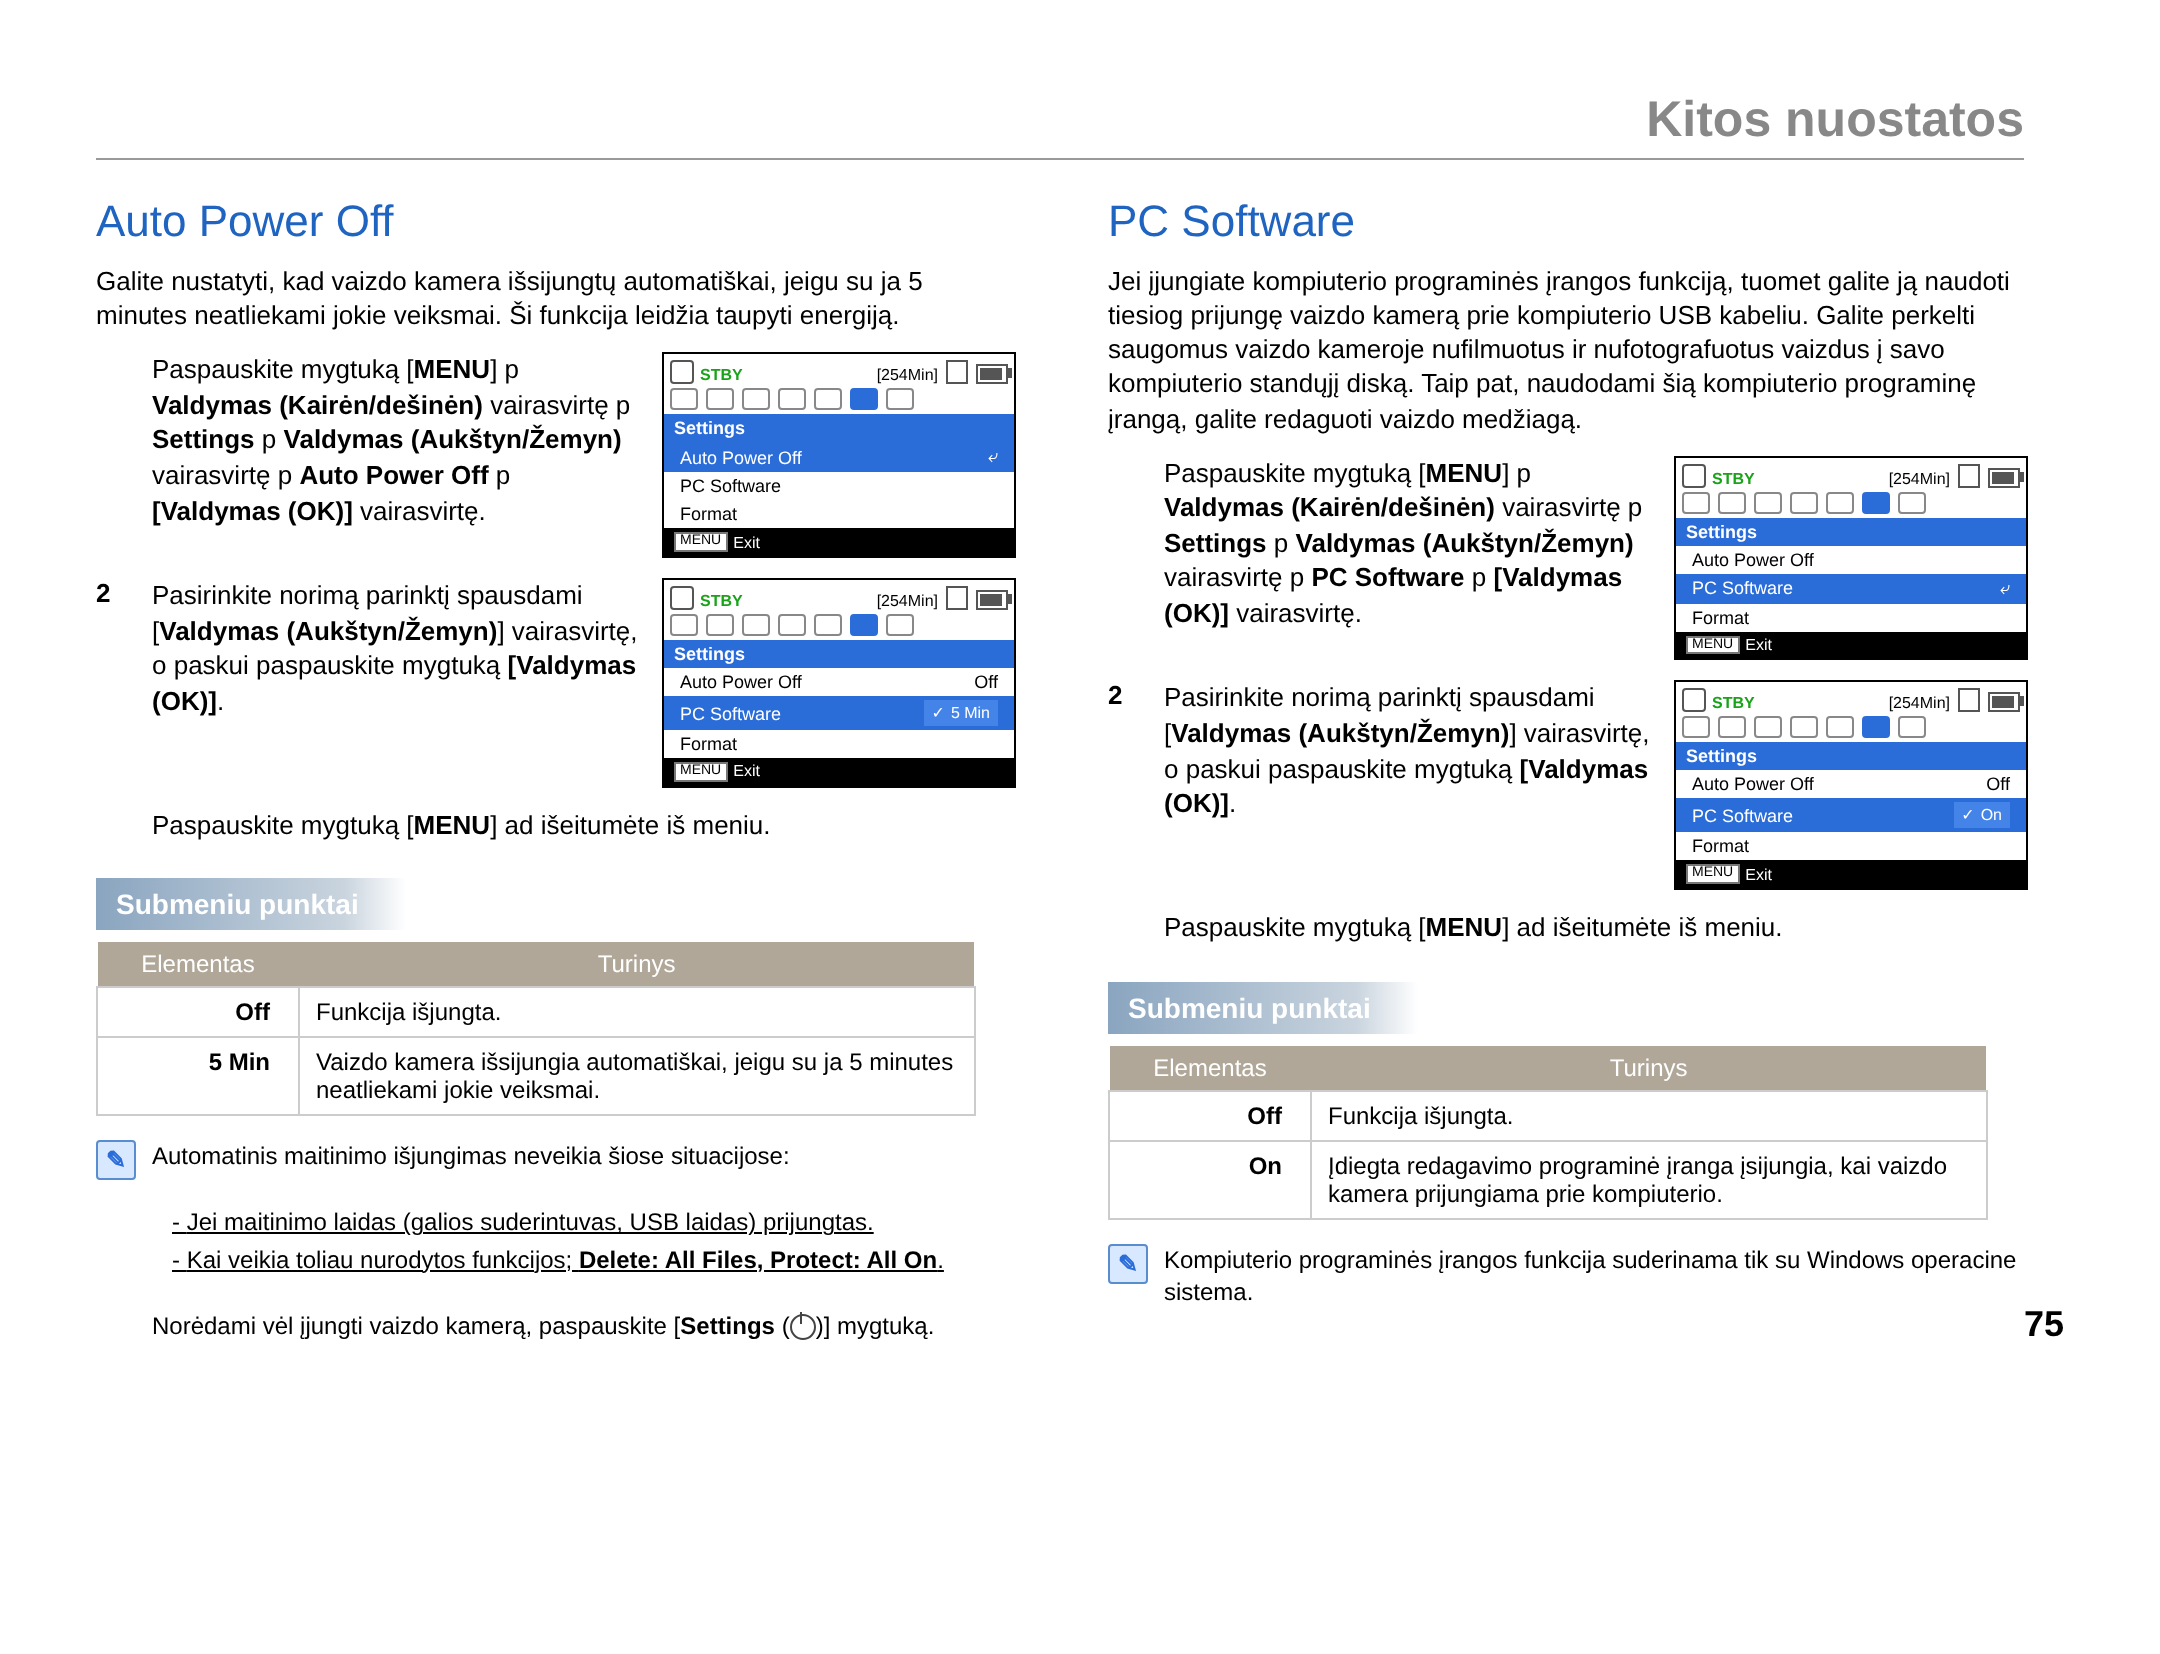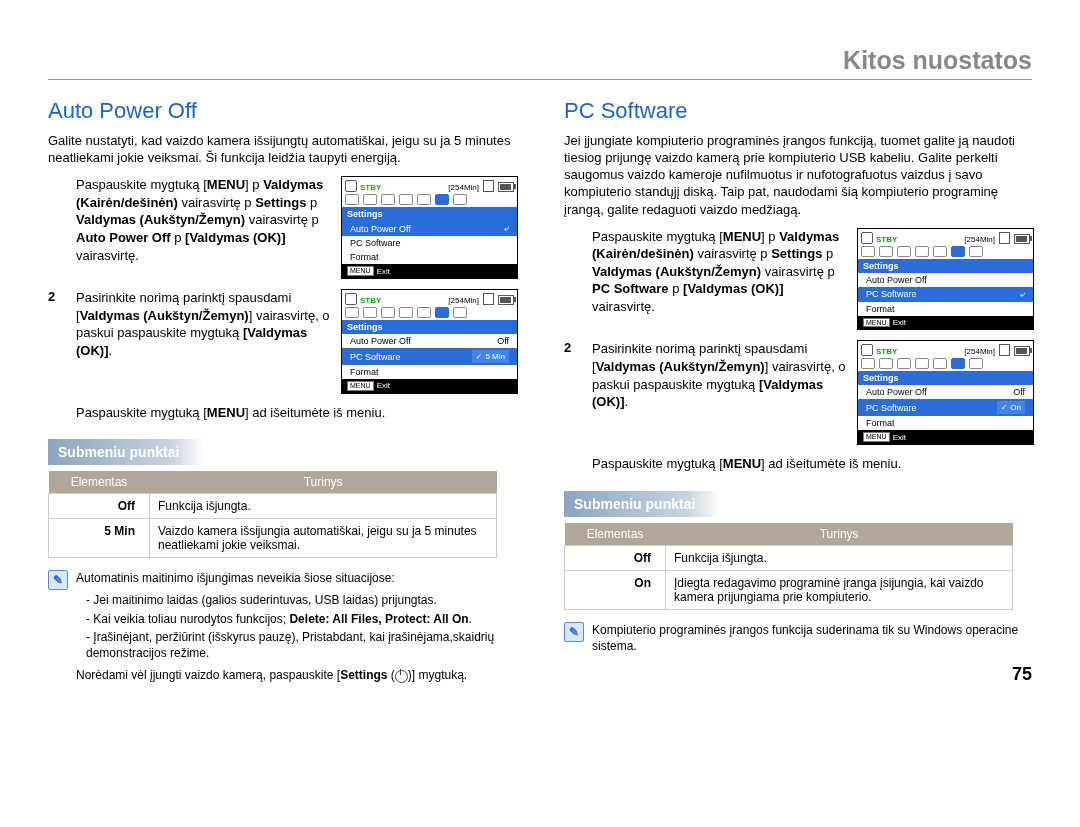--- a/index.html
+++ b/index.html
@@ -5,21 +5,21 @@
   body {
     margin: 0;
     padding: 0;
     font-family: Arial, Helvetica, sans-serif;
     background: #fff;
     width: 1080px;
     font-size: 13px;
     color: #000;
   }
   .page {
-    padding: 46px 48px 20px 48px;
+    padding: 46px 68px 20px 48px;
     box-sizing: border-box;
     position: relative;
   }
   .category-title {
     text-align: right;
     font-size: 25px;
     font-weight: bold;
     color: #888;
     margin-bottom: 4px;
   }
@@ -175,21 +175,21 @@
   .note-icon {
     width: 18px; height: 18px; flex-shrink:0;
     background: #d8e8ff; border:1px solid #5a8dd0; border-radius:2px;
     display:flex;align-items:center;justify-content:center;
     color:#2a6cd8;font-weight:bold;font-size:12px;
   }
   .note-body {
     font-size: 12px;
     line-height: 1.35;
   }
-  .note-body ul { margin: 6px 0; padding-left: 18px;}
+  .note-body ul { margin: 17px 0; padding-left: 18px; text-decoration: underline;}
   .note-body li { margin: 2px 0;}
   .page-num {
     position: absolute;
     bottom: 18px;
     right: 48px;
     font-size: 18px;
     font-weight: bold;
   }
   .power-icon{display:inline-block;width:11px;height:11px;border:1px solid #444;border-radius:50%;vertical-align:middle;position:relative;}
   .power-icon::after{content:"";position:absolute;left:4px;top:-2px;width:1px;height:6px;background:#444;}
@@ -329,21 +329,20 @@
       </tbody>
         </table>
 
       <div class="note-row">
         <div class="note-icon">✎</div>
         <div class="note-body">
           <div> <span>Automatinis maitinimo išjungimas neveikia šiose situacijose:</span></div>
           <ul style="list-style:none; padding-left:10px;">
             <li>- <span>Jei maitinimo laidas (galios suderintuvas, USB laidas) prijungtas.</span></li>
             <li>- <span>Kai veikia toliau nurodytos funkcijos; </span><b>Delete: All Files, Protect: All On</b>.</li>
-            <li>- <span>Įrašinėjant, peržiūrint (išskyrus pauzę), Pristabdant, kai įrašinėjama,skaidrių demonstracijos režime.</span></li>
           </ul>
           <div> <span>Norėdami vėl įjungti vaizdo kamerą, paspauskite [</span><b>Settings</b> (<span class="power-icon"></span>)<span>] mygtuką.</span></div>
         </div>
       </div>
     </div>
 
     <div class="col">
       <h2 class="sec">PC Software</h2>
       <div class="intro">Jei įjungiate kompiuterio programinės įrangos funkciją, tuomet galite ją naudoti tiesiog prijungę vaizdo kamerą prie kompiuterio USB kabeliu. Galite perkelti saugomus vaizdo kameroje nufilmuotus ir nufotografuotus vaizdus į savo kompiuterio standųjį diską. Taip pat, naudodami šią kompiuterio programinę įrangą, galite redaguoti vaizdo medžiagą.</div>
 

